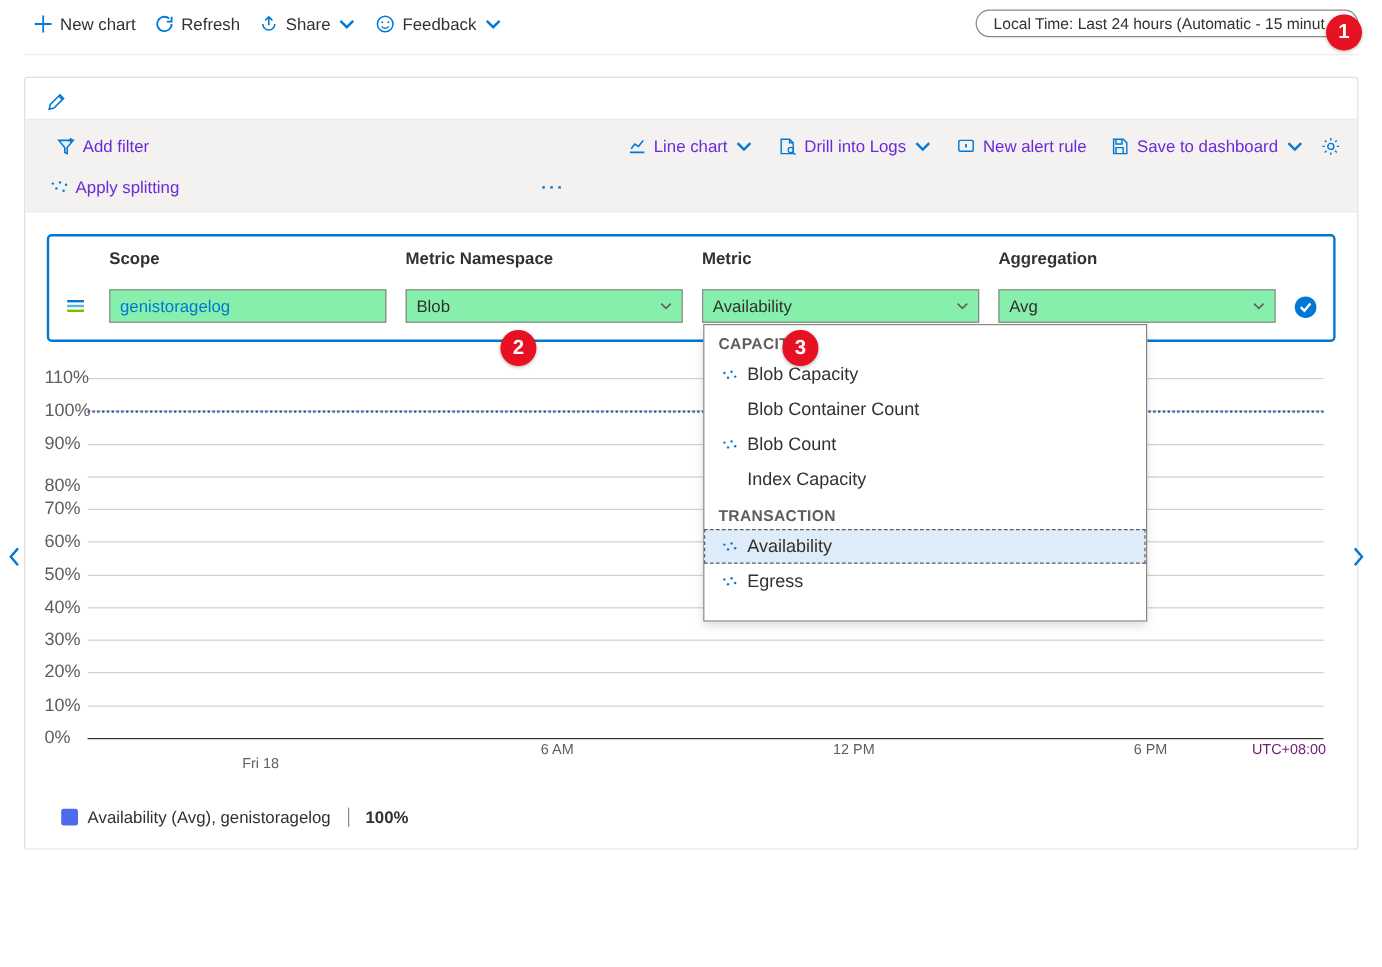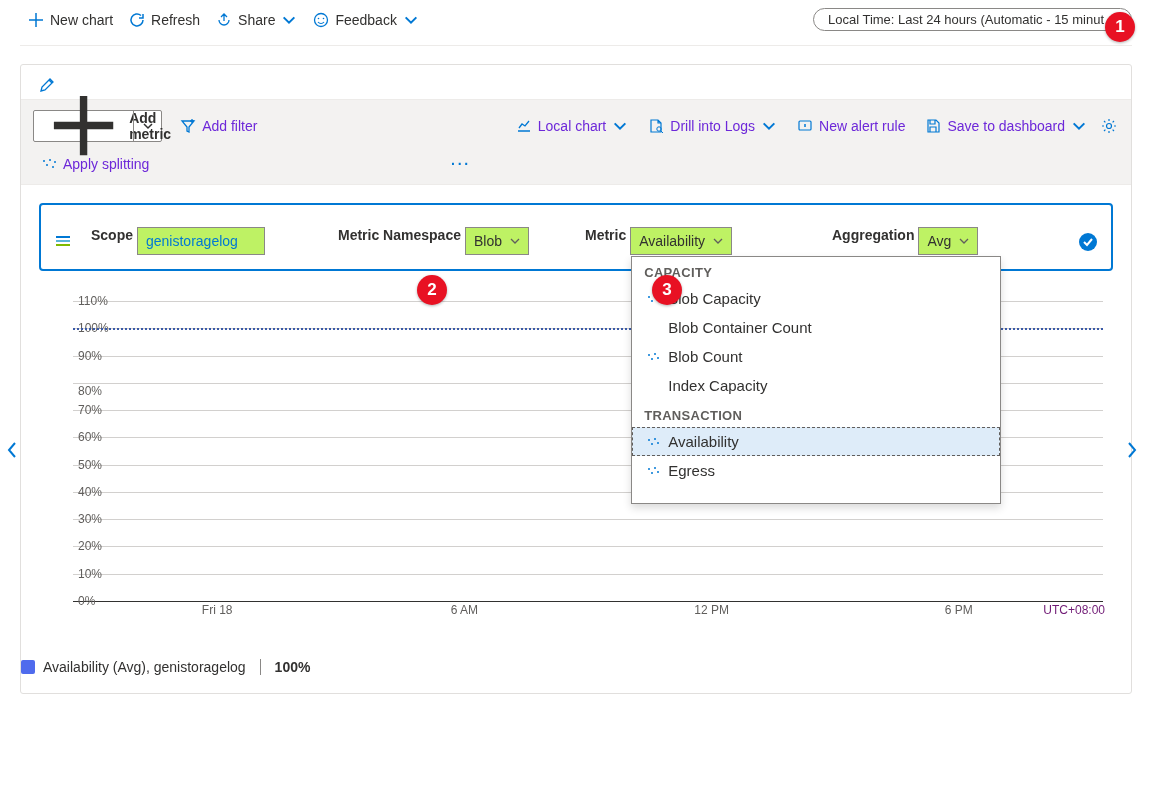--- a/index.html
+++ b/index.html
@@ -30,23 +30,23 @@
   .toolbtn { display: inline-flex; align-items: center; gap: 6px; padding: 4px 8px; cursor: pointer; color: #6d28d9; }
   .toolbtn svg { width: 16px; height: 16px; color: #0078d4; }
   .toolbtn .blue { color: #0078d4; }
   .rspace { flex: 1; }
   .ct-row2 { display: flex; align-items: center; gap: 8px; padding-top: 10px; }
   .ellipsis { color: #0078d4; font-weight: 700; letter-spacing: 2px; padding: 0 8px; cursor: pointer; }
 
   
   .selector { margin: 18px 18px 0; border: 2px solid #0078d4; border-radius: 4px; padding: 10px 14px 14px 14px; display: flex; gap: 16px; align-items: flex-end; position: relative; }
   .selector .bars-icon { width: 16px; height: 16px; margin-right: 4px; margin-bottom: 6px; }
-  .field { flex: 1; display: flex; flex-direction: row; gap: 4px; margin-top: 12px; }
+  .field { flex: 1; display: flex; flex-direction: column; gap: 18px; }
   .field-label { font-weight: 600; font-size: 14px; }
-  .field-input { border: 1px solid #8a8886; height: 28px; padding: 0 26px 0 8px; font-size: 14px; display: flex; align-items: center; background: #bef264; position: relative; cursor: pointer; }
+  .field-input { border: 1px solid #8a8886; height: 28px; padding: 0 26px 0 8px; font-size: 14px; display: flex; align-items: center; background: #86efac; position: relative; cursor: pointer; }
   .field-input.scope { color: #0078d4; }
   .field-input .caret { position: absolute; right: 6px; top: 6px; width: 14px; height: 14px; color: #605e5c; }
   .check { width: 18px; height: 18px; border-radius: 50%; background: #0078d4; display: flex; align-items: center; justify-content: center; margin-bottom: 4px; }
   .check svg { width: 12px; height: 12px; color: #fff; }
 
   
   .dropdown { position: absolute; left: 0; top: 28px; width: 370px; border: 1px solid #8a8886; background: #fff; box-shadow: 0 4px 8px rgba(0,0,0,.15); z-index: 40; }
   .dd-scroll { max-height: 246px; overflow-y: scroll; }
   .dd-group { padding: 8px 12px 4px; font-weight: 700; color: #605e5c; font-size: 13px; letter-spacing: .3px; }
   .dd-item { display: flex; align-items: center; gap: 8px; padding: 6px 12px 6px 14px; cursor: pointer; font-size: 15px; }
@@ -57,31 +57,31 @@
   .dd-scroll::-webkit-scrollbar { width: 16px; }
   .dd-scroll::-webkit-scrollbar-thumb { background: #c8c6c4; border: 4px solid #fff; border-radius: 8px; }
   .dd-scroll::-webkit-scrollbar-button { height: 16px; background: #f3f2f1; }
 
   
   .chart-wrap { margin: 30px 18px 0; position: relative; }
   .chart { position: relative; height: 300px; margin-left: 34px; margin-right: 10px; }
   .grid { position: absolute; inset: 0; }
   .gline { position: absolute; left: 0; right: 0; height: 0; border-top: 1px solid #d2d0ce; }
   .gline.axis { border-top: 1px solid #323130; }
-  .ylabel { position: absolute; left: -36px; font-size: 12px; color: #605e5c; transform: translateY(-50%); margin-left: 41px; }
+  .ylabel { position: absolute; left: -36px; font-size: 15px; color: #605e5c; transform: translateY(-50%); }
   .data-line { position: absolute; left: 0; right: 0; height: 0; border-top: 2px dotted #3a5aa8; }
   .xaxis { position: relative; height: 18px; margin-left: 34px; margin-right: 10px; }
   .xlabel { position: absolute; top: 2px; font-size: 12px; color: #605e5c; transform: translateX(-50%); }
   .tz { position: absolute; right: -2px; top: 2px; font-size: 12px; color: #701a75; }
   .nav-arrow { position: absolute; top: 140px; width: 14px; height: 18px; color: #0078d4; cursor: pointer; }
   .nav-arrow.left { left: -34px; }
   .nav-arrow.right { right: -26px; }
 
   
-  .legend { margin: 40px 0 18px; display: flex; align-items: center; gap: 8px; font-size: 14px; }
+  .legend { margin: 40px 30px 18px; display: flex; align-items: center; gap: 8px; font-size: 14px; }
   .swatch { width: 14px; height: 14px; background: #4f6bed; border-radius: 2px; }
   .legend .sep { border-left: 1px solid #8a8886; height: 16px; margin: 0 6px; }
   .legend .val { font-weight: 600; }
 
   
   svg { flex-shrink: 0; }
   .azure-blue { color: #0078d4; }
 </style>
 </head>
 <body>
@@ -131,46 +131,33 @@
 
   <div class="card">
     <div class="card-title">
       <svg viewBox="0 0 16 16">
           <path d="M2 14l1-4 8-8 3 3-8 8-4 1zM10 3l3 3" fill="none" stroke="currentColor" stroke-width="1.3"></path>
         </svg>
     </div>
 
     <div class="card-toolbar">
       <div class="ct-row">
-        <div class="add-metric">
-          <span class="main">
-            <svg viewBox="0 0 16 16">
-                <path d="M8 2v12M2 8h12" stroke="#323130" stroke-width="1.5"></path>
-              </svg>
-            <span style="font-weight:600">Add metric</span>
-          </span>
-          <span class="split">
-            <svg class="chev" viewBox="0 0 12 12">
-                <path d="M2 4l4 4 4-4" fill="none" stroke="#323130" stroke-width="1.5"></path>
-              </svg>
-          </span>
-        </div>
         <div class="toolbtn" style="margin-left:6px">
           <svg viewBox="0 0 16 16">
               <path d="M2 3h12l-5 6v5l-2-1v-4L2 3z" fill="none" stroke="currentColor" stroke-width="1.3"></path>
               <path d="M12 1v4M10 3h4" stroke="currentColor" stroke-width="1.3"></path>
             </svg>
           <span>Add filter</span>
         </div>
         <div class="rspace"></div>
         <div class="toolbtn">
           <svg viewBox="0 0 16 16">
               <path d="M2 13h12M3 10l3-4 3 2 4-5" fill="none" stroke="currentColor" stroke-width="1.3"></path>
             </svg>
-          <span>Local chart</span>
+          <span>Line chart</span>
           <svg class="chev blue" viewBox="0 0 12 12">
               <path d="M2 4l4 4 4-4" fill="none" stroke="currentColor" stroke-width="1.5"></path>
             </svg>
         </div>
         <div class="toolbtn">
           <svg viewBox="0 0 16 16">
               <path d="M3 2h7l3 3v9H3V2zM10 2v3h3" fill="none" stroke="currentColor" stroke-width="1.2"></path>
               <circle cx="11" cy="11" r="2.2" fill="none" stroke="currentColor"></circle>
               <path d="M13 13l2 2" stroke="currentColor"></path>
             </svg>
@@ -351,21 +338,21 @@
             <div class="ylabel" style="top: 54.5455px;">90%</div>
             <div class="gline" style="top: 27.2727px;"></div>
             <div class="ylabel" style="top: 27.2727px;">100%</div>
             <div class="gline" style="top: 0px;"></div>
             <div class="ylabel" style="top: 0px;">110%</div>
           </div>
         <div class="data-line" id="data-line" style="top: 27.2727px;"></div>
       </div>
       <div class="xaxis">
         <span class="tz">UTC+08:00</span>
-      <span class="xlabel" style="left: 14%;">Fri 18</span>
+      <span class="xlabel" style="left: 14%; margin-top: 12px;">Fri 18</span>
           <span class="xlabel" style="left: 38%;">6 AM</span>
           <span class="xlabel" style="left: 62%;">12 PM</span>
           <span class="xlabel" style="left: 86%;">6 PM</span>
         </div>
     </div>
 
     <div class="legend">
       <span class="swatch"></span>
       <span>Availability (Avg), genistoragelog</span>
       <span class="sep"></span>

